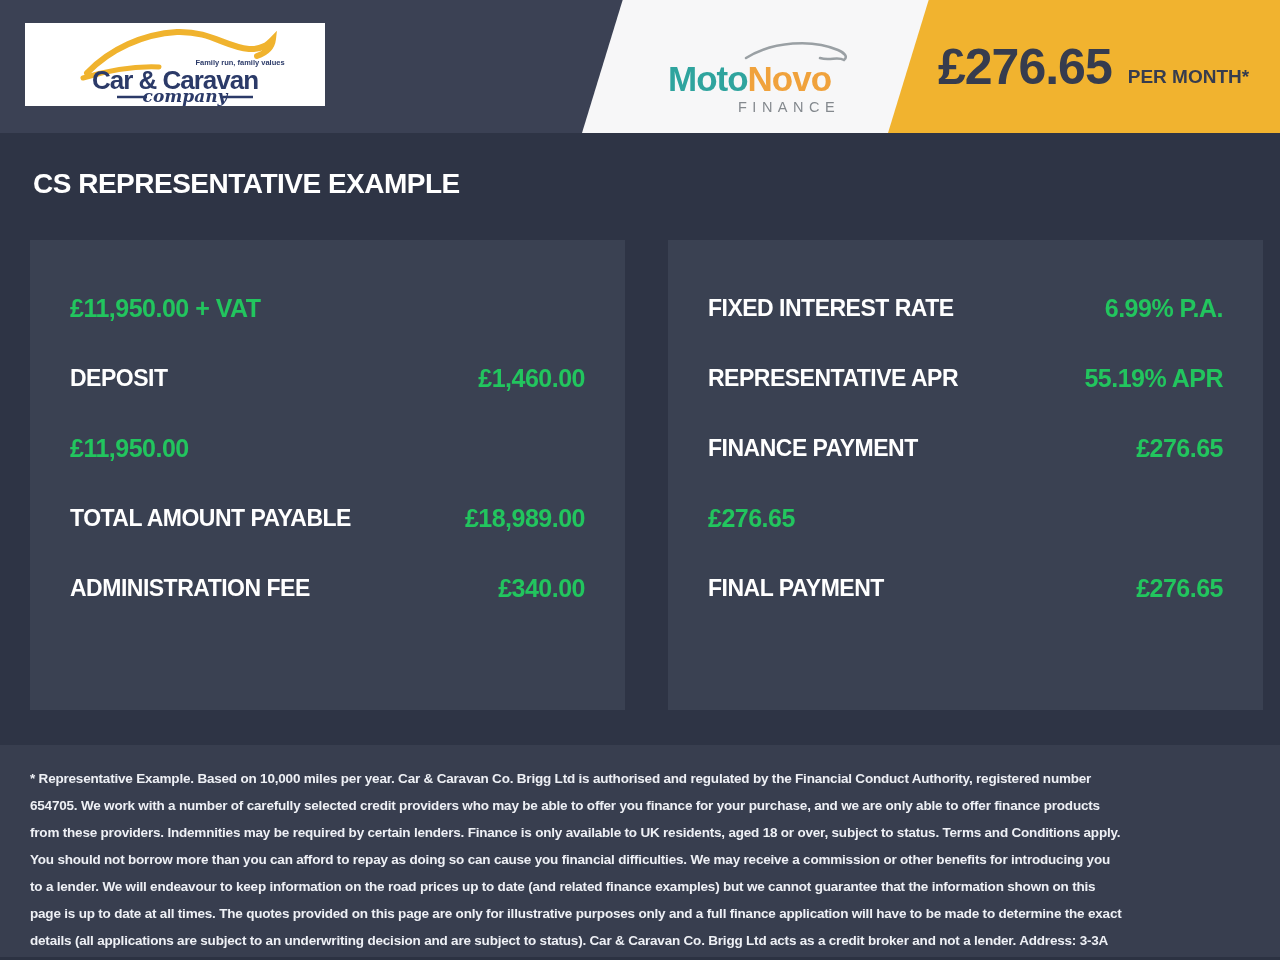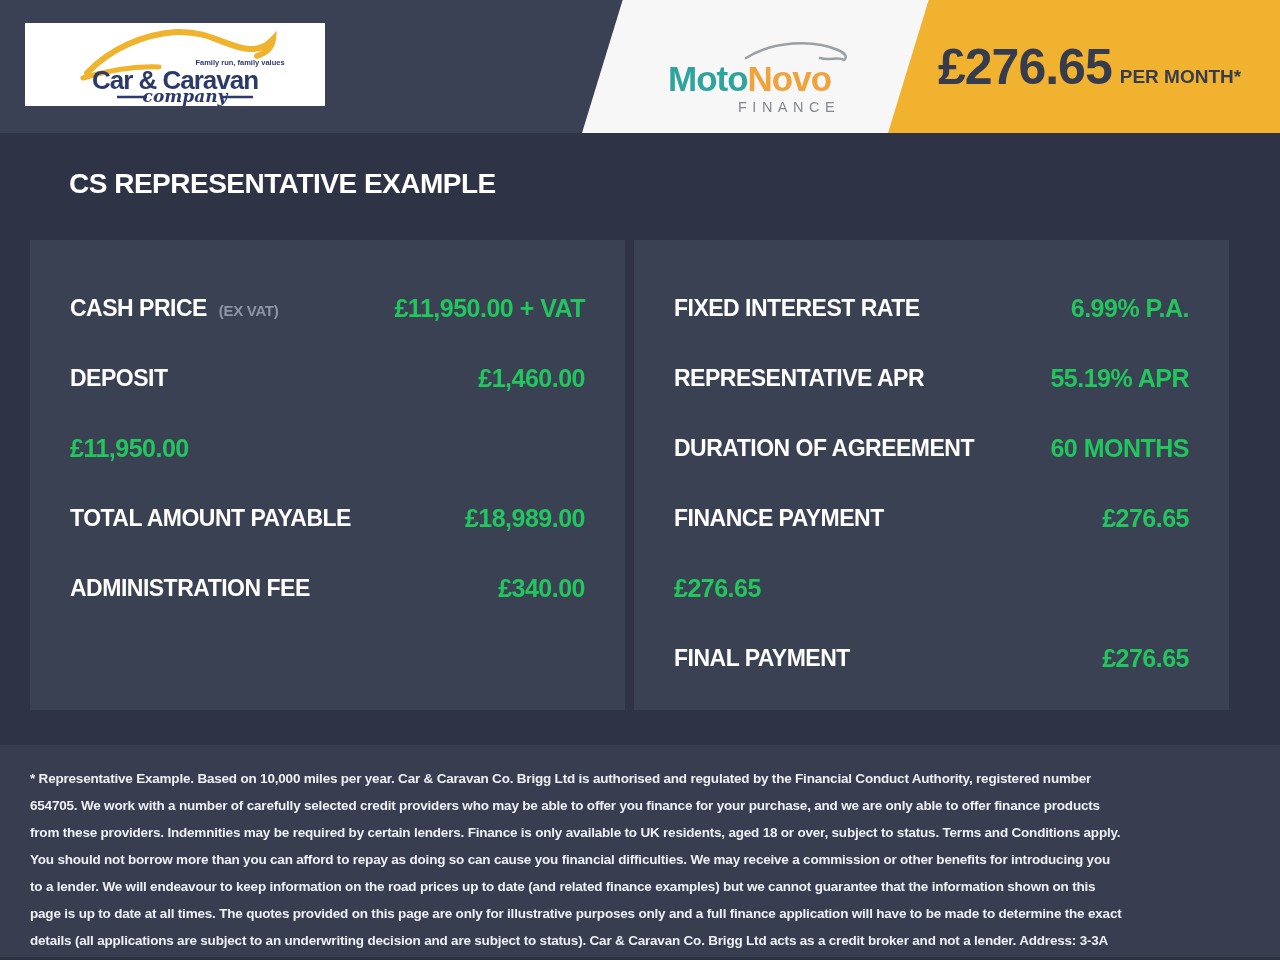--- a/index.html
+++ b/index.html
@@ -13,31 +13,31 @@
   .wedge { position:absolute; top:0; bottom:0; transform:skewX(-17deg); transform-origin:0 100%; }
   .wedge-white { left:582px; width:308px; background:#f7f7f8; }
   .wedge-yellow { left:888px; width:480px; background:#f1b32f; }
 
   .dealer-logo-box { position:absolute; left:25px; top:23px; width:300px; height:83px;
                      background:#ffffff; }
   .finance-logo { position:absolute; left:668px; top:36px; width:195px; height:95px; }
   .price-banner { position:absolute; left:938px; top:0; height:133px;
                   display:flex; align-items:center; }
   .price-amount { font-size:50px; font-weight:700; color:#363c4e; letter-spacing:-1px; }
-  .price-suffix { font-size:19px; font-weight:700; color:#363c4e; margin-left:8px;
+  .price-suffix { font-size:19px; font-weight:700; color:#363c4e; margin-left:16px;
                   transform:translateY(10px); letter-spacing:0; }
 
   
   .page-title { position:absolute; left:33px; top:168px; font-size:28px; font-weight:700;
-                color:#ffffff; letter-spacing:-0.5px;margin-left:36px; }
+                color:#ffffff; letter-spacing:-0.5px; }
 
   .panel { position:absolute; top:240px; width:595px; height:470px; background:#3a4152;
            padding:33px 0 17px 0; }
   .panel-left { left:30px; }
-  .panel-right { left:634px; }
+  .panel-right { left:668px; }
 
   .row { height:70px; display:flex; align-items:center; justify-content:space-between;
          padding:0 40px; }
   .row-label { font-size:23px; font-weight:700; color:#ffffff; letter-spacing:-0.5px;
                white-space:nowrap; }
   .row-note { font-size:15px; font-weight:700; color:#8d95a8; margin-left:12px;
               letter-spacing:-0.3px; }
   .row-value { font-size:25px; font-weight:700; color:#22c55e; letter-spacing:-0.5px;
                white-space:nowrap; text-align:right; }
 
@@ -82,21 +82,20 @@
     <div class="price-banner">
       <span class="price-amount">£276.65</span>
       <span class="price-suffix">PER MONTH*</span>
     </div>
   </div>
 
   <div class="page-title">CS REPRESENTATIVE EXAMPLE</div>
 
   <div class="panel panel-left">
     <div class="row">
-      <span class="row-label"><span>CASH PRICE</span><span class="row-note">(EX VAT)</span></span>
       <span class="row-value">£11,950.00 + VAT</span>
     </div>
     <div class="row">
       <span class="row-label">DEPOSIT</span>
       <span class="row-value">£1,460.00</span>
     </div>
     <div class="row">
       <span class="row-value">£11,950.00</span>
     </div>
     <div class="row">
@@ -112,24 +111,20 @@
   <div class="panel panel-right">
     <div class="row">
       <span class="row-label">FIXED INTEREST RATE</span>
       <span class="row-value">6.99% P.A.</span>
     </div>
     <div class="row">
       <span class="row-label">REPRESENTATIVE APR</span>
       <span class="row-value">55.19% APR</span>
     </div>
     <div class="row">
-      <span class="row-label">DURATION OF AGREEMENT</span>
-      <span class="row-value">60 MONTHS</span>
-    </div>
-    <div class="row">
       <span class="row-label">FINANCE PAYMENT</span>
       <span class="row-value">£276.65</span>
     </div>
     <div class="row">
       <span class="row-value">£276.65</span>
     </div>
     <div class="row">
       <span class="row-label">FINAL PAYMENT</span>
       <span class="row-value">£276.65</span>
     </div>

